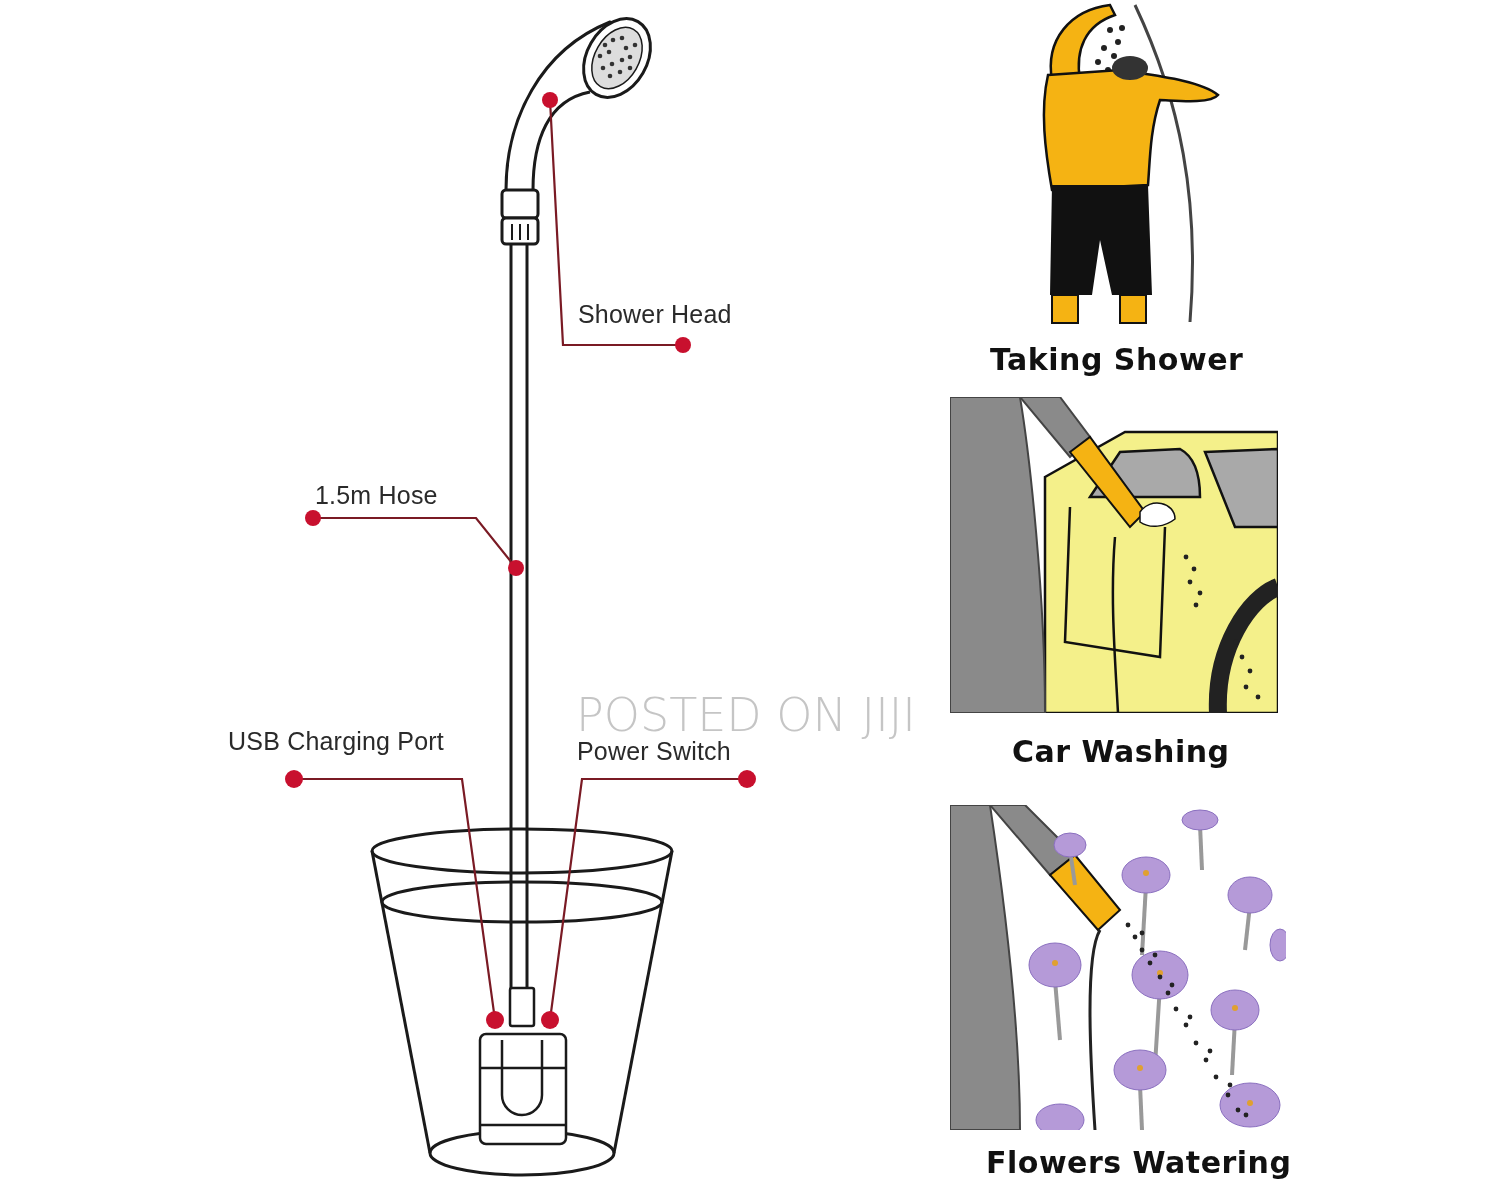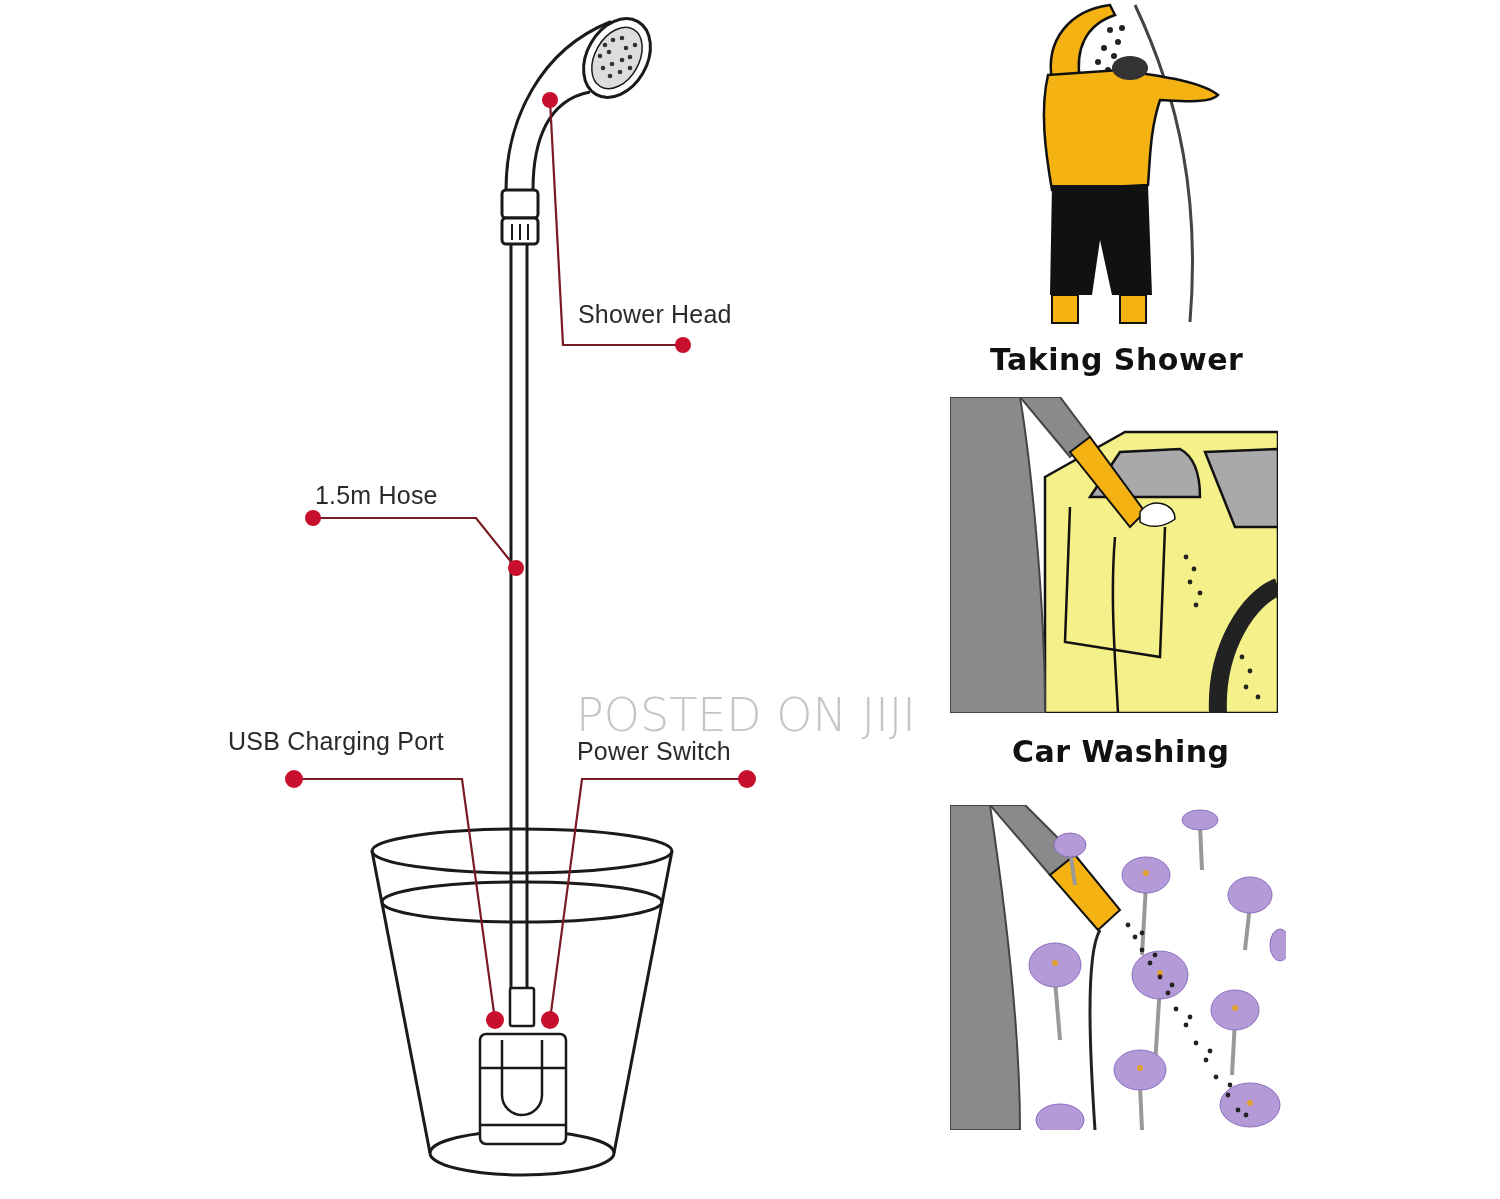--- a/index.html
+++ b/index.html
@@ -220,16 +220,17 @@
       <circle cx="288" cy="305" r="2.4"></circle>
         <circle cx="192" cy="128" r="2.4"></circle>
         <circle cx="205" cy="150" r="2.4"></circle>
       <circle cx="222" cy="180" r="2.4"></circle>
         <circle cx="240" cy="212" r="2.4"></circle>
         <circle cx="260" cy="246" r="2.4"></circle>
       <circle cx="280" cy="280" r="2.4"></circle>
         <circle cx="296" cy="310" r="2.4"></circle>
     </g>
   </svg>
+  <div class="caption" style="left:986px;top:1145px;">Flowers Watering</div>
 
   <div class="wm" style="left:576px;top:668px;font-size:46px;margin-top:20px;">POSTED ON JIJI</div>
 
 </div>
 
 </body></html>

